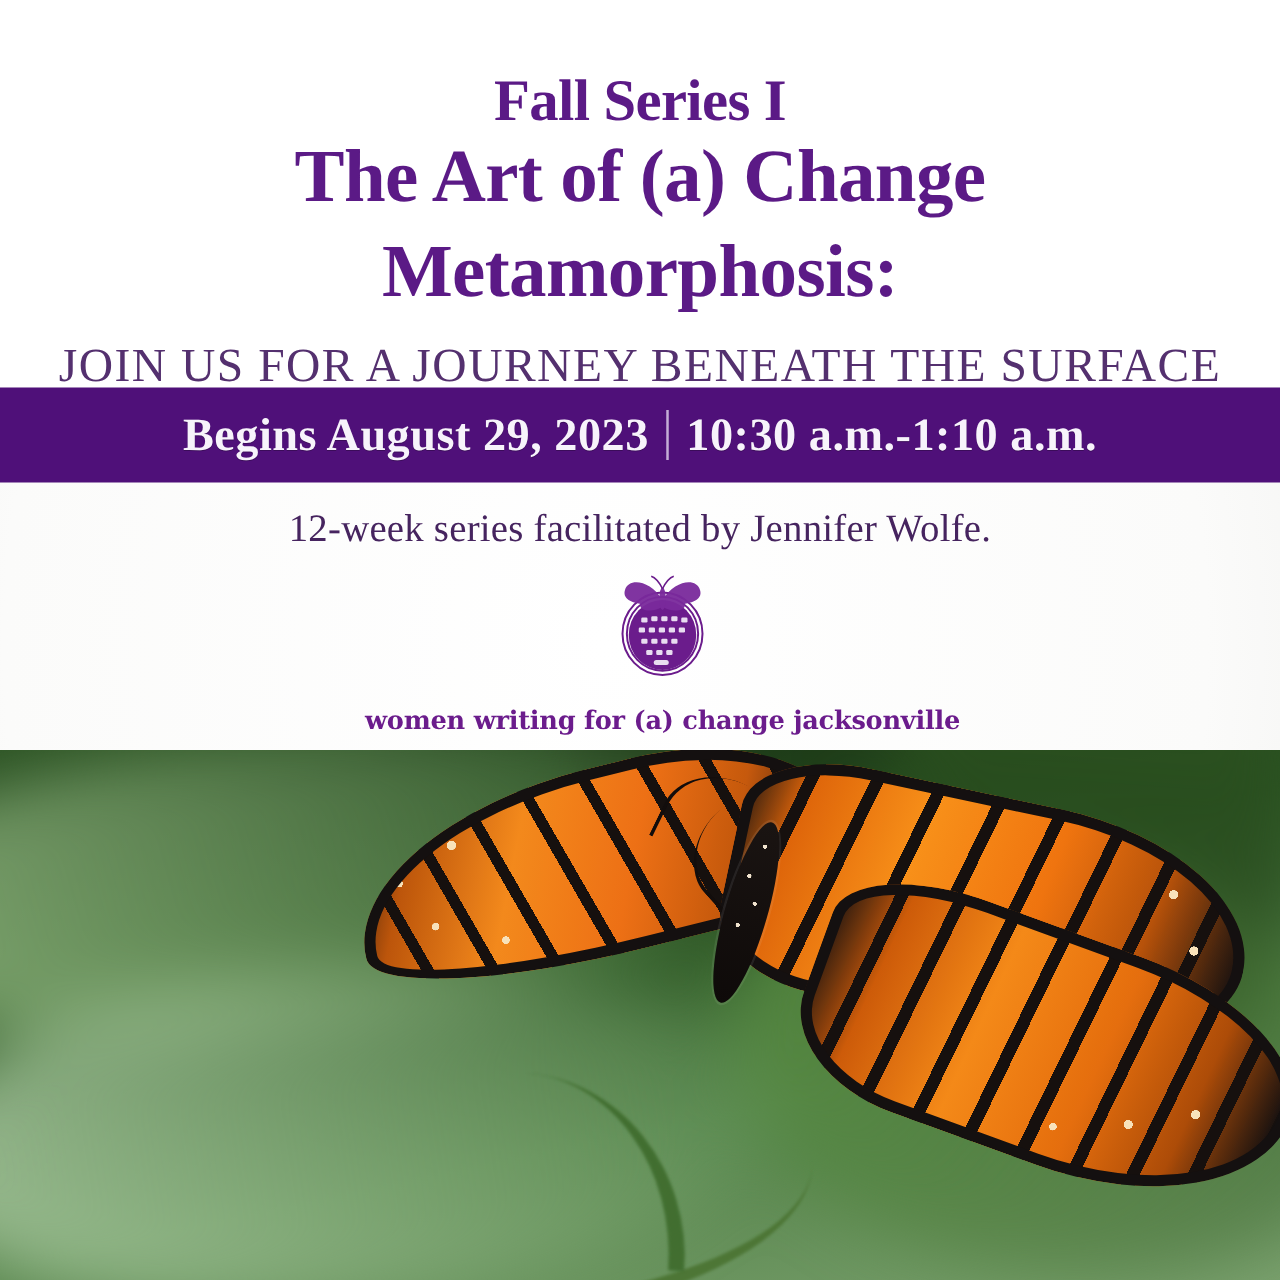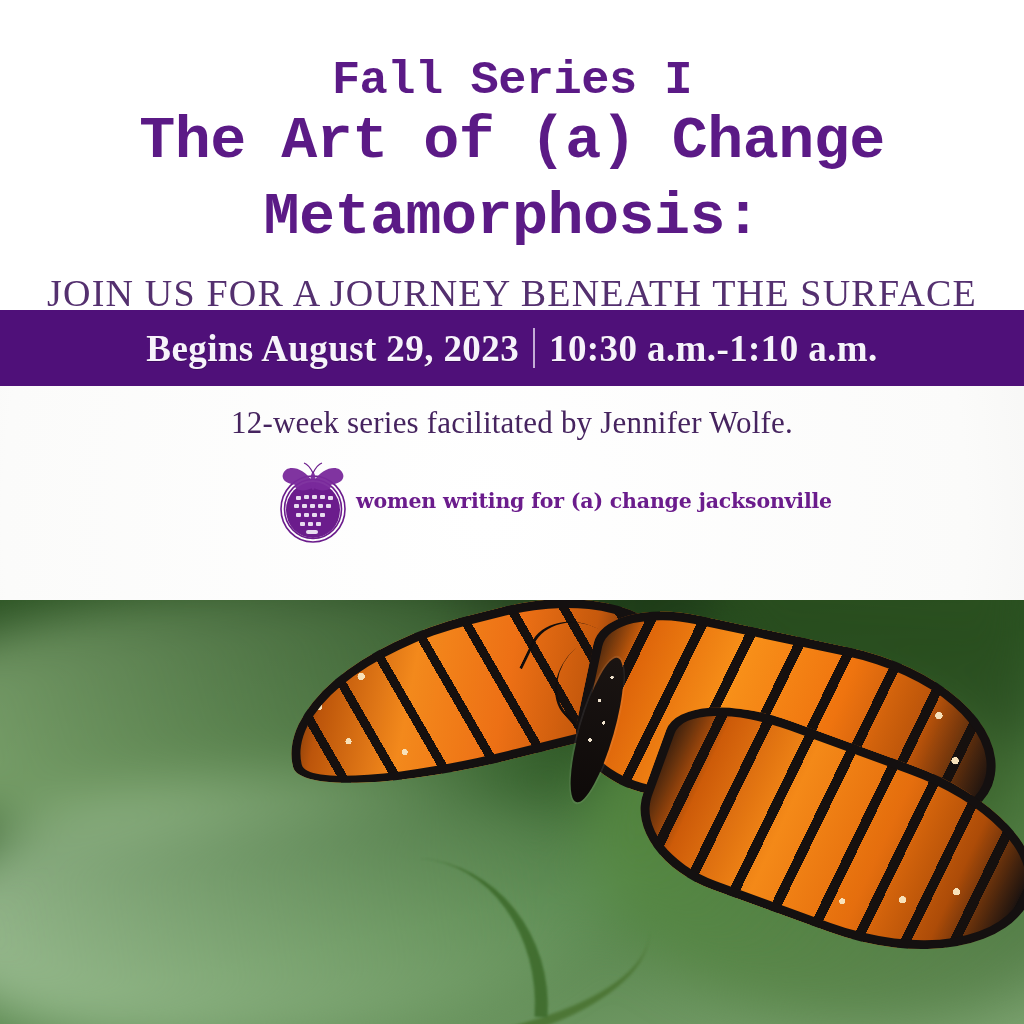--- a/index.html
+++ b/index.html
@@ -126,42 +126,42 @@
     color:#f7f3fb;font-family:"Liberation Serif",serif;font-weight:700;
     font-size:37px;letter-spacing:.4px;white-space:nowrap;
     display:flex;align-items:center;gap:14px;
     text-shadow:0 1px 0 rgba(0,0,0,.25);
   }
   .bannerSep{display:inline-block;width:2px;height:40px;background:#d8c8e6;opacity:.85;}
 
   
   .titles{position:absolute;left:0;top:0;width:1024px;text-align:center;}
   .tline{
-    font-family:Liberation Mono, monospace;font-weight:700;
+    font-family:Liberation Serif, serif;font-weight:700;
     color:#5b1a86;line-height:1.03;letter-spacing:-0.5px;
   }
   .t1{font-size:47px;padding-top:57px;}
   .t2{font-size:60px;padding-top:14px;}
   .t3{font-size:60px;padding-top:6px;}
   .subtitle{
     font-family:"Liberation Serif",serif;font-weight:400;
     color:#54306f;font-size:38px;letter-spacing:1.2px;padding-top:22px;
   }
 
   
   .facilitator{
     position:absolute;left:0;top:405px;width:1024px;text-align:center;
     font-family:"Liberation Serif",serif;font-size:31px;color:#46245f;
     letter-spacing:.2px;
   }
 
   
   .logoblock{
     position:absolute;left:270px;top:450px;width:520px;height:95px;
-    display:flex;align-items:center;
+    display:flex;align-items:center;gap:16px;flex-direction:column;
   }
   .logomark{width:86px;height:92px;flex:0 0 auto;position:relative;}
   .logotexts{display:flex;flex-direction:column;gap:2px;padding-top:6px;}
   .logoname{
     font-family:"DejaVu Serif",serif;font-weight:700;font-size:20.5px;
     color:#6b1c8c;letter-spacing:-.2px;white-space:nowrap;
   }
   .logotag{
     font-family:"DejaVu Serif",serif;font-style:italic;font-size:17px;
     color:#b2adb6;letter-spacing:.3px;white-space:nowrap;

